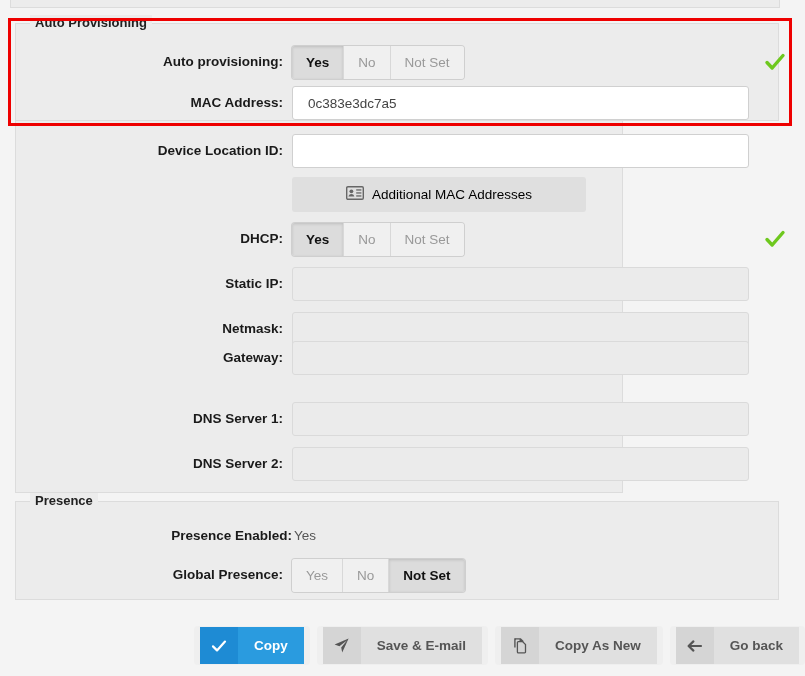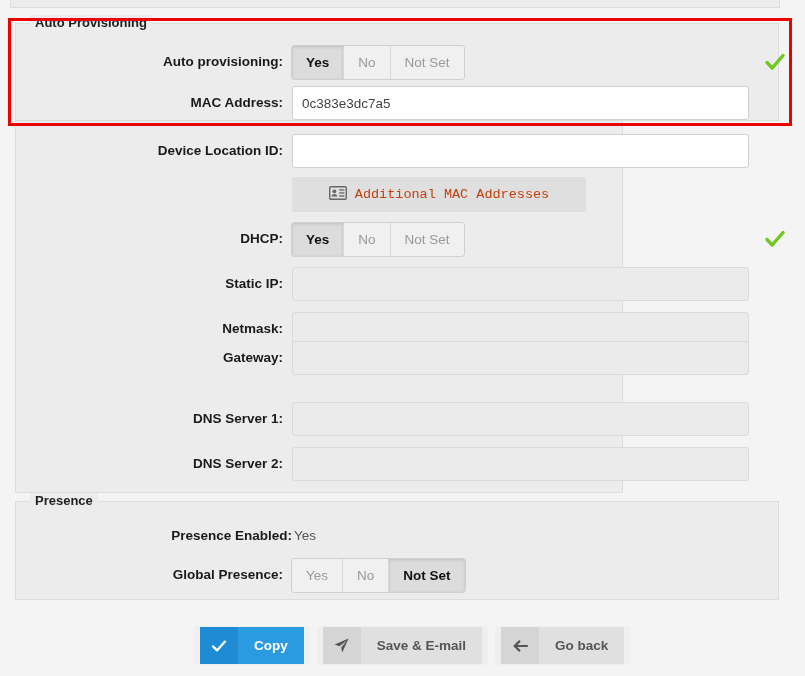--- a/index.html
+++ b/index.html
@@ -115,21 +115,21 @@
     top: 0;
     width: 457px;
     height: 34px;
     box-sizing: border-box;
     border: 1px solid #d0d0d0;
     border-radius: 3px;
     background: #ffffff;
     font-family: "Liberation Sans", sans-serif;
     font-size: 13.5px;
     color: #444;
-    padding: 0 9px;
+    padding: 0 15px;
     outline: none;
   }
   .field.disabled {
     background: #ebebeb;
     border-color: #dadada;
     color: #777;
   }
 
   
   .btngroup {
@@ -180,23 +180,23 @@
     top: 0;
     width: 294px;
     height: 35px;
     background: #dfdfdf;
     border: none;
     border-radius: 3px;
     display: flex;
     align-items: center;
     justify-content: center;
     gap: 8px;
-    font-family: Liberation Mono, monospace;
-    font-size: 13.5px;
-    color: #c2410c;
+    font-family: Liberation Sans, sans-serif;
+    font-size: 13.5px;
+    color: #000000;
     cursor: pointer;
   }
   .addmac .vcard { display: block; }
 
   
   .presence-static {
     position: absolute;
     left: 0;
     top: 0;
     width: 276px;
@@ -379,20 +379,29 @@
 
     <button class="abtn plain">
       <span class="ico">
         <svg width="17" height="17" viewBox="0 0 17 17">
           <path d="M15.6 1.4 L1.6 7.6 L6.4 9.3 L13.9 3.4 L8.2 10.6 L9.2 15.4 Z" fill="#555"></path>
         </svg>
       </span>
       <span class="txt">Save &amp; E-mail</span>
     </button>
 
+    <button class="abtn plain">
+      <span class="ico">
+        <svg width="17" height="17" viewBox="0 0 17 17">
+          <path d="M3.6 1.2 h5.2 l2.6 2.6 v1.3 h-1.5 v-1.0 h-2.4 v-1.6 h-3.2 a0.7 0.7 0 0 0 -0.7 0.7 v7.4 h-1.4 v-8.3 a1.1 1.1 0 0 1 1.4 -1.1 z" fill="#555"></path>
+          <path d="M6.3 4.6 h4.2 l3.0 3.0 v7.3 a0.9 0.9 0 0 1 -0.9 0.9 h-6.3 a0.9 0.9 0 0 1 -0.9 -0.9 v-9.4 a0.9 0.9 0 0 1 0.9 -0.9 z" fill="none" stroke="#555" stroke-width="1.3"></path>
+        </svg>
+      </span>
+      <span class="txt">Copy As New</span>
+    </button>
 
     <button class="abtn plain">
       <span class="ico">
         <svg width="17" height="16" viewBox="0 0 17 16">
           <path d="M15 8 H3.4" stroke="#555" stroke-width="2.2" stroke-linecap="round"></path>
           <path d="M7.4 3.4 L2.6 8 L7.4 12.6" fill="none" stroke="#555" stroke-width="2.2" stroke-linecap="round" stroke-linejoin="round"></path>
         </svg>
       </span>
       <span class="txt">Go back</span>
     </button>

